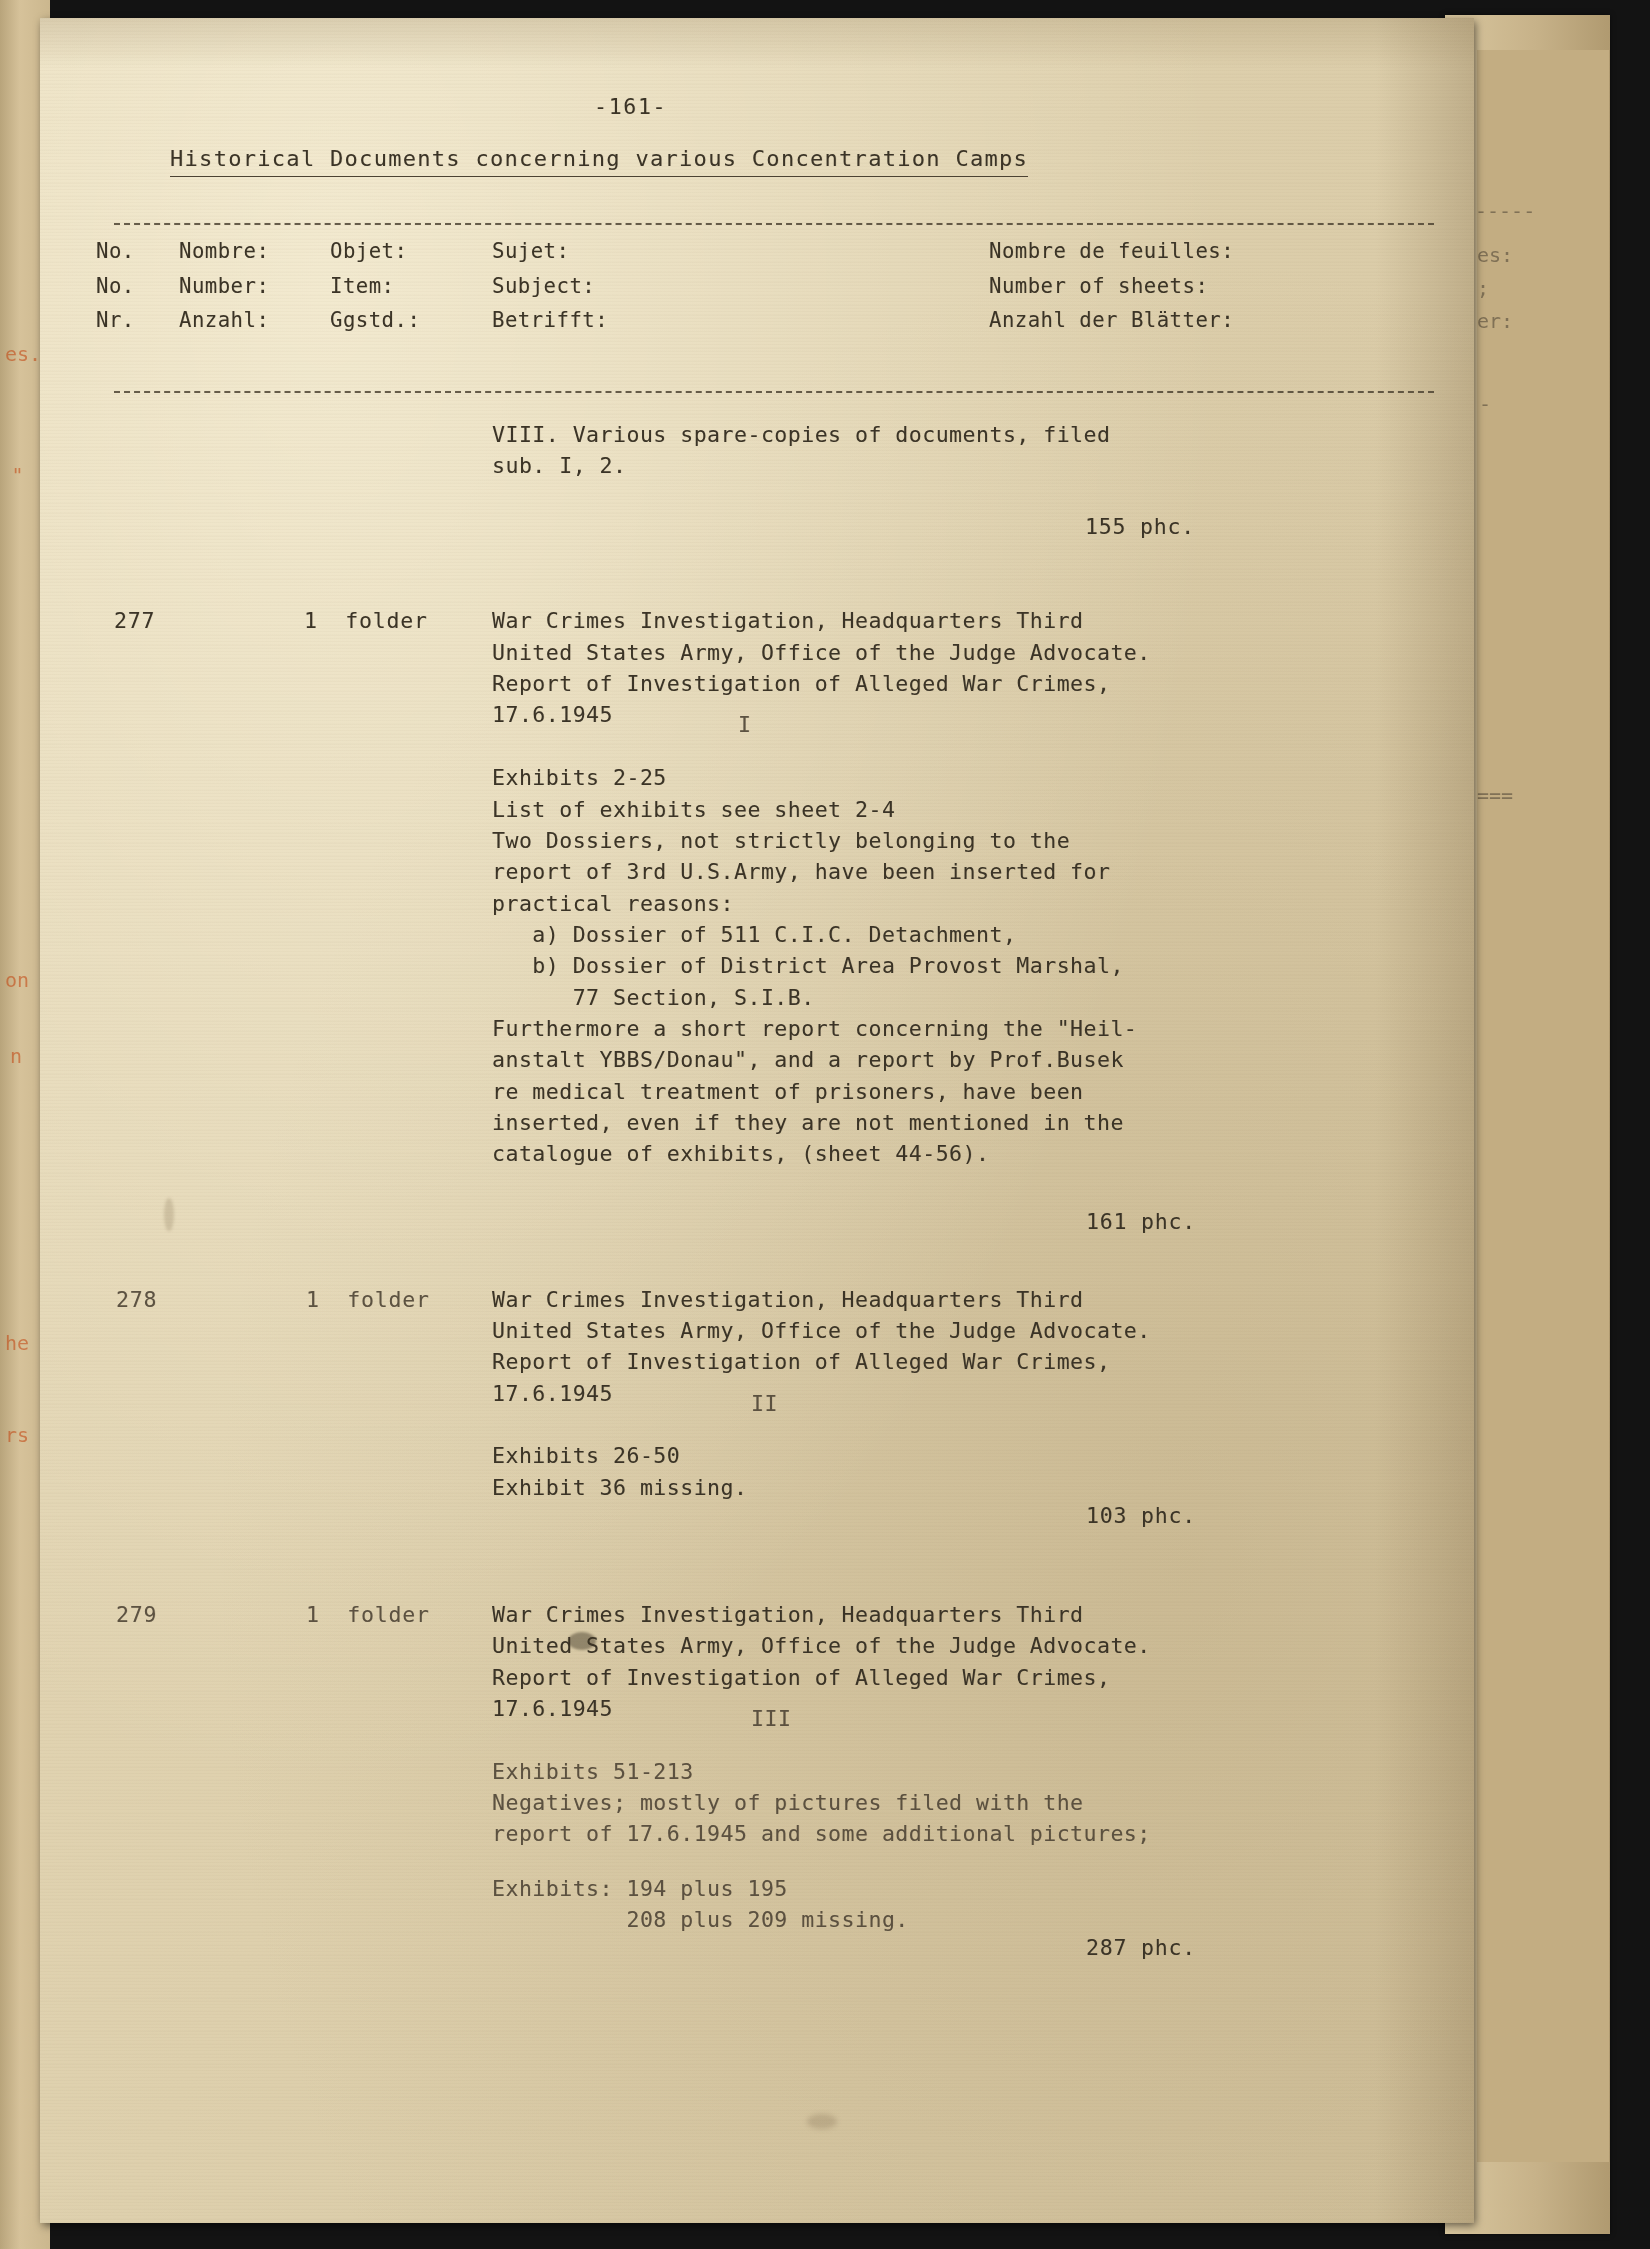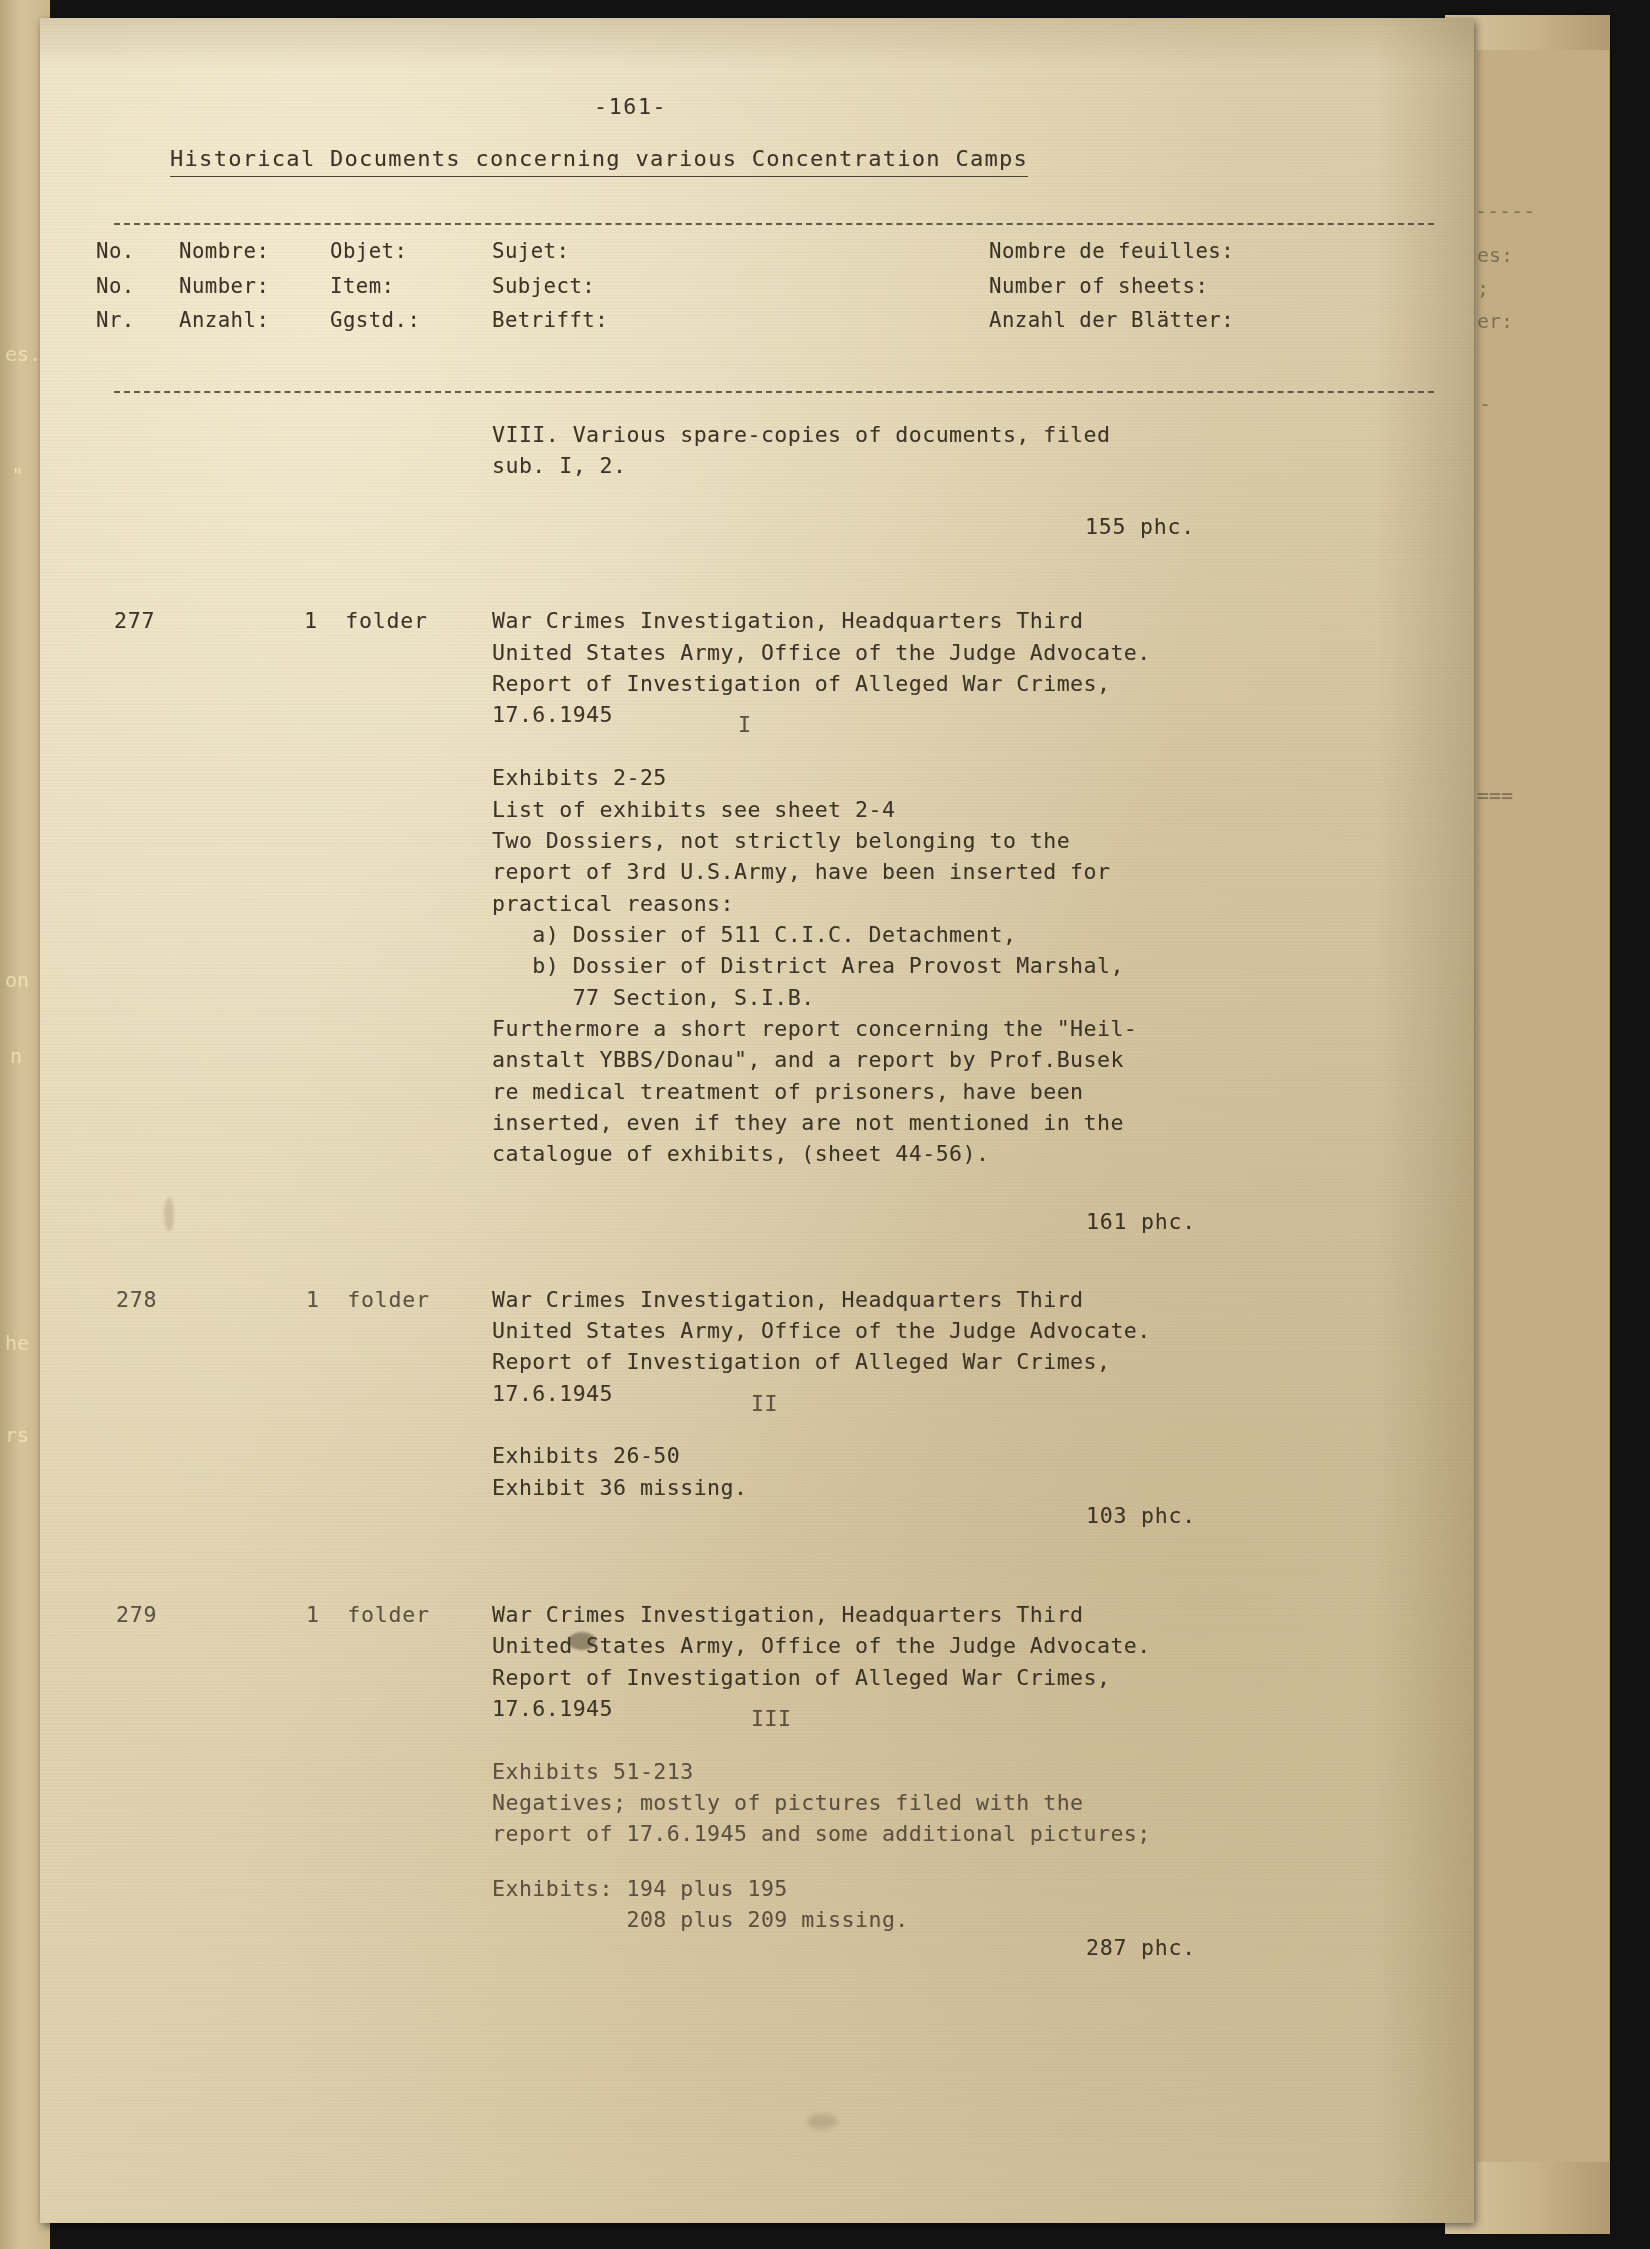--- a/index.html
+++ b/index.html
@@ -123,21 +123,21 @@
 
   
   .num { font-size: 21.5px; letter-spacing: 0.8px; }
   .qty { font-size: 21.5px; letter-spacing: 0.8px; }
   .subject { font-size: 21.5px; line-height: 31px; }
   .sheets { font-size: 21.5px; letter-spacing: 0.8px; }
 
   
   .bleed {
     position: absolute;
-    color: #fef9c3;
+    color: #c2410c;
     opacity: 0.55;
     font-family: "DejaVu Sans Mono", monospace;
     font-size: 20px;
     line-height: 33px;
     white-space: pre;
   }
   .bleed-right { color: #4f4staff; color: #554a39; opacity: 0.6; }
 
   .smudge {
     position: absolute;

